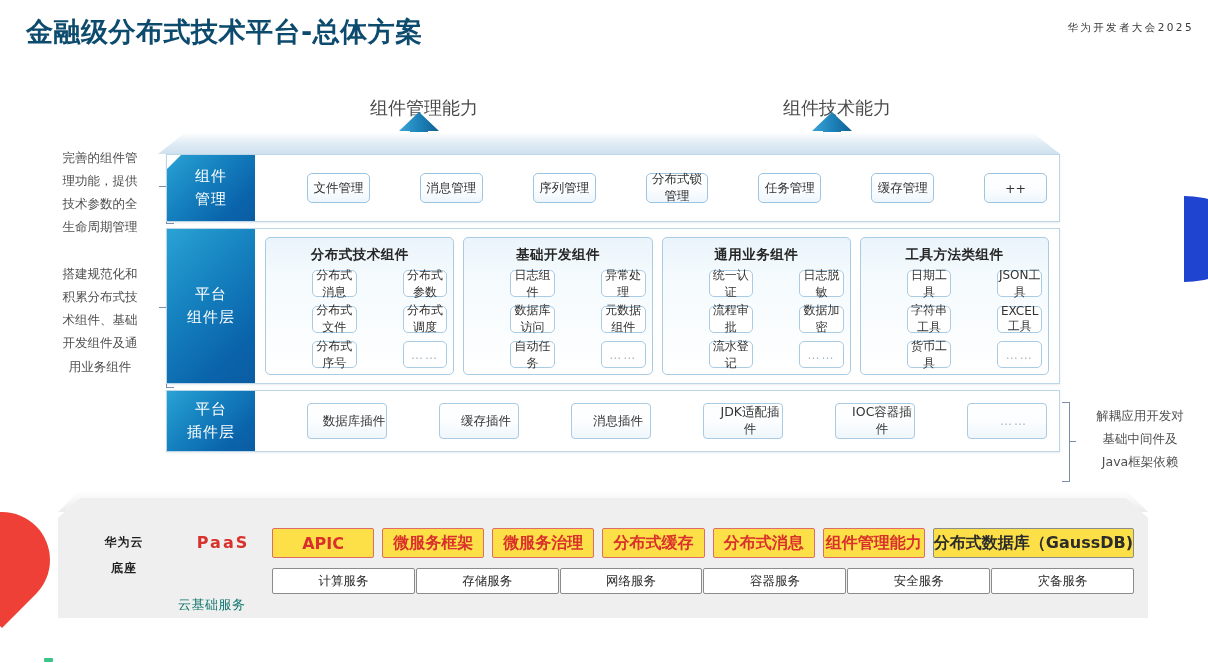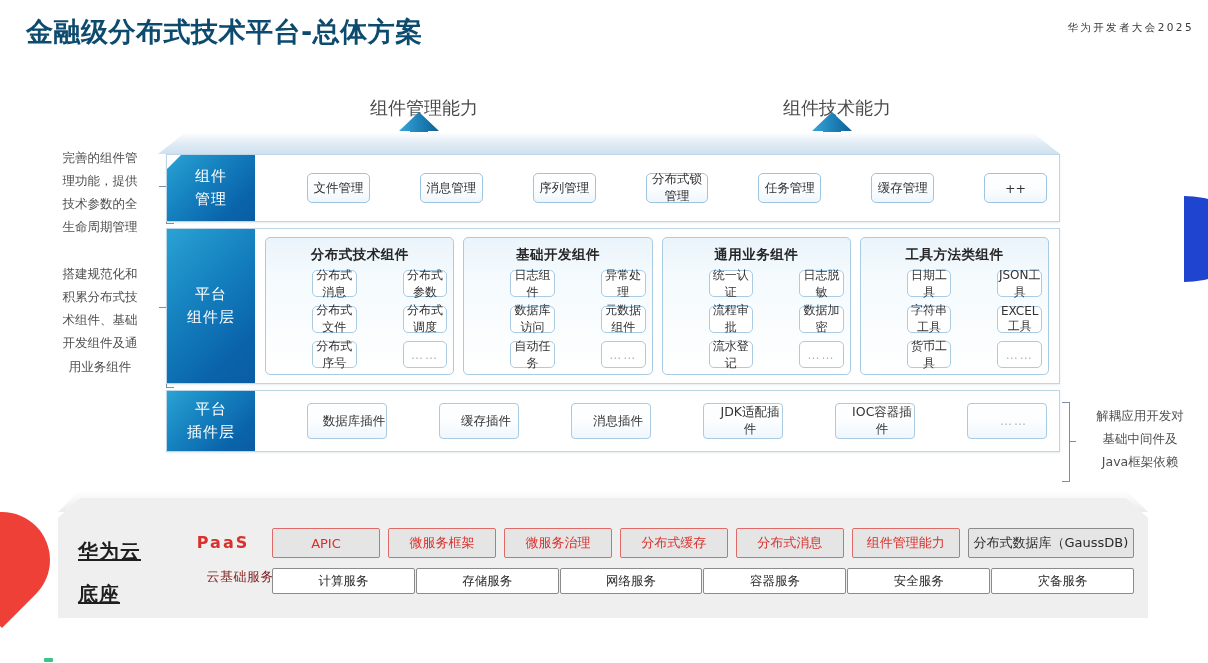--- a/index.html
+++ b/index.html
@@ -127,40 +127,39 @@
     background:#efefef;
     clip-path:polygon(22px 0, 1068px 0, 1090px 20px, 1090px 120px, 0 120px, 0 20px);
   }
   .base-top{
     position:absolute;left:58px;top:490px;width:1090px;height:22px;
     background:linear-gradient(to bottom,#ffffff 0%,#f2f2f2 70%,#ececec 100%);
     clip-path:polygon(22px 0, 1068px 0, 1090px 22px, 0 22px);
   }
   .base-title{
     position:absolute;left:78px;top:530px;width:92px;
-    font-size:20px;font-weight:bold;color:#1f1f1f;text-align:left;line-height:2.15;
+    font-size:12px;font-weight:bold;color:#1f1f1f;text-align:center;line-height:2.15;
     letter-spacing:1px;
-    text-decoration:underline;
   }
   .paas-label{
     position:absolute;left:178px;top:533px;width:90px;text-align:center;
     font-size:16px;font-weight:bold;color:#d9302c;letter-spacing:2px;
   }
   .cloudbase-label{
-    position:absolute;left:178px;top:568px;width:96px;text-align:right;
-    font-size:13px;color:#7f1d1d;letter-spacing:.5px;
+    position:absolute;left:178px;top:596px;width:96px;text-align:left;
+    font-size:13px;color:#0f766e;letter-spacing:.5px;
   }
   .paas-row{
     position:absolute;left:272px;top:528px;width:862px;height:30px;
     display:flex;gap:8px;
   }
   .paas-row .pbox{
     flex:1;border:1px solid #e06a66;border-radius:2px;box-sizing:border-box;
-    background:#e5e5e5;color:#d9302c;font-size:13px;
-    display:flex;align-items:center;justify-content:center;white-space:nowrap;
+    background:#fde047;color:#d9302c;font-size:16px;
+    display:flex;align-items:center;justify-content:center;white-space:nowrap;font-weight:bold;
   }
   .paas-row .pbox.wide{flex:1.55;}
   .paas-row .pbox.gray{border-color:#8b8b8b;color:#2b2b2b;}
   .cloud-row{
     position:absolute;left:272px;top:568px;width:862px;height:26px;
     display:flex;gap:1px;
   }
   .cloud-row .cbox{
     flex:1;border:1px solid #8b8b8b;border-radius:2px;box-sizing:border-box;
     background:#ffffff;color:#2b2b2b;font-size:12.5px;

